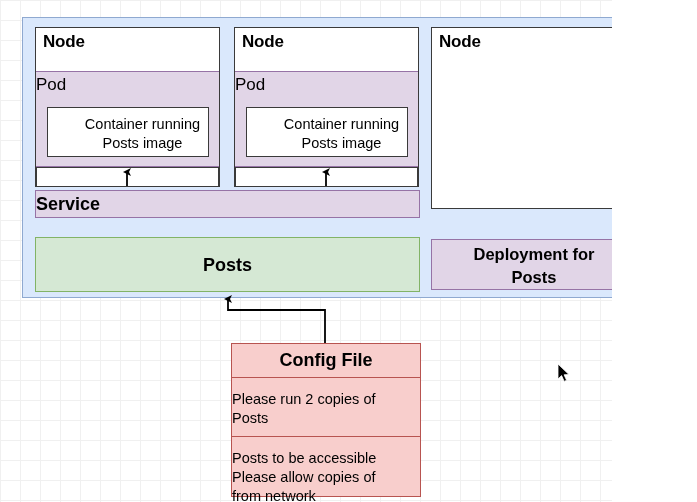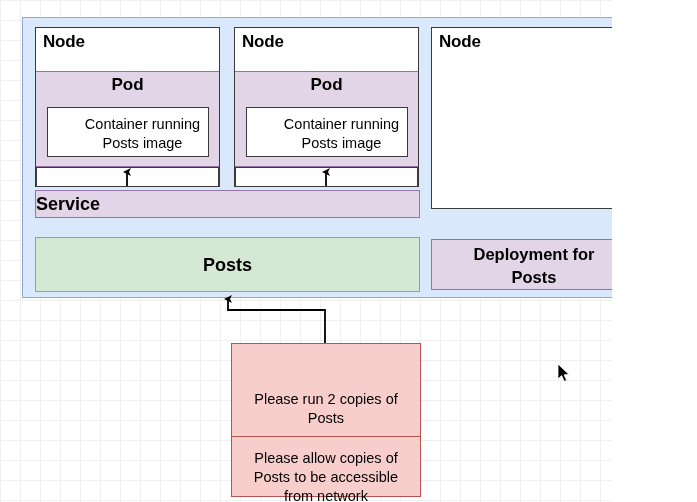--- a/index.html
+++ b/index.html
@@ -49,23 +49,23 @@
   #node2 { left: 234px; top: 27px; width: 185px; height: 160px; }
   #node3 { left: 431px; top: 27px; width: 186px; height: 182px; }
 
   
   .pod {
     background: #e1d5e7;
     border: 1px solid #9673a6;
     border-left: none; border-right: none;
   }
   .pod-title {
-    text-align: center;
+    text-align: left;
     font-size: 17px;
-    font-weight: bold;
+    font-weight: normal;
     color: #000000;
     line-height: 25px;
   }
   #pod1 { left: 36px; top: 71px; width: 183px; height: 96px; }
   #pod2 { left: 235px; top: 71px; width: 183px; height: 96px; }
 
   
   .container-box {
     background: #ffffff;
     border: 1.6px solid #3a3a3a;
@@ -136,21 +136,21 @@
     border-bottom: 1px solid #b85450;
     text-align: center;
     font-size: 18px;
     font-weight: bold;
     color: #000000;
     line-height: 32px;
   }
   .config-row {
     position: absolute;
     left: 0; width: 100%;
-    text-align: center;
+    text-align: left;
     font-size: 14.5px;
     color: #000000;
     line-height: 19px;
     box-sizing: border-box;
   }
   #config-row-0 { top: 33px; height: 60px; border-bottom: 1px solid #b85450; padding-top: 13px; }
   #config-row-1 { top: 93px; height: 61px; padding-top: 12px; }
 
   
   #arrows {
@@ -205,27 +205,28 @@
   <div id="service" class="box">Service</div>
 
   <div id="master" class="box">Posts</div>
 
   <div id="deployment" class="box">
     <div>Deployment for</div>
     <div>Posts</div>
   </div>
 
   <div id="configfile" class="box">
+    <div id="config-title">Config File</div>
     <div id="config-row-0" class="config-row">
       <div>Please run 2 copies of</div>
       <div>Posts</div>
     </div>
     <div id="config-row-1" class="config-row">
+      <div>Posts to be accessible</div>
       <div>Please allow copies of</div>
-      <div>Posts to be accessible</div>
       <div>from network</div>
     </div>
   </div>
 
   <svg id="arrows">
     <defs>
       <marker id="ah" markerWidth="10" markerHeight="10" refX="5" refY="5" orient="auto" markerUnits="userSpaceOnUse">
         <path d="M1,1 L5,9 L9,1 L5,3 Z" fill="#000000" transform="rotate(180 5 5)"></path>
       </marker>
     </defs>

